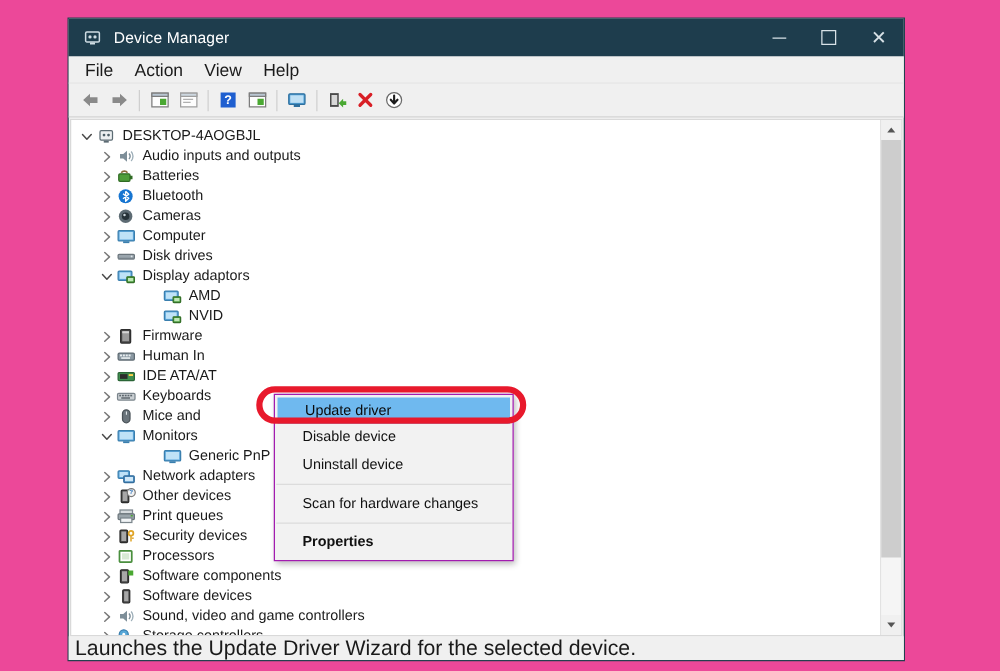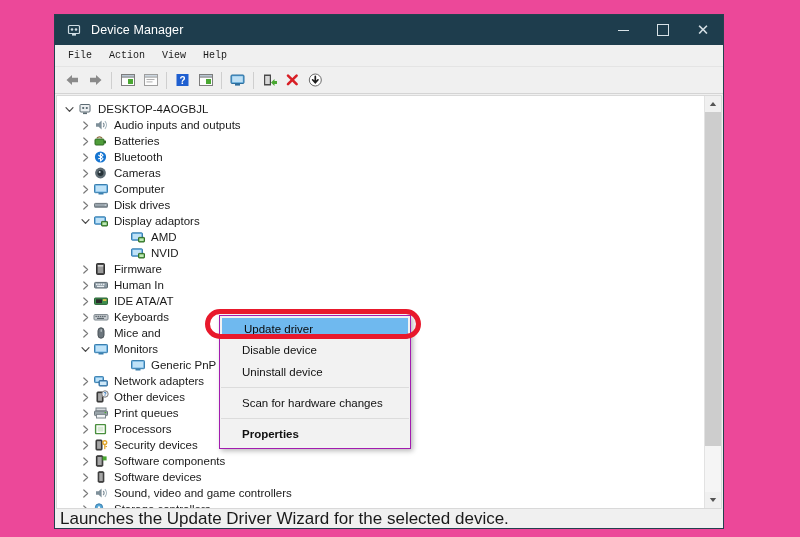--- a/index.html
+++ b/index.html
@@ -89,25 +89,24 @@
   .menubar {
     height: 21px;
     background: #f0f0f0;
     display: flex;
     align-items: center;
     padding-left: 5px;
     flex: 0 0 auto;
     border-bottom: 1px solid #e4e4e4;
   }
   .menubar-item {
-    font-size: 10px;
+    font-size: 14px;
     color: #1b1b1b;
     padding: 2px 8px;
     margin-right: 1px;
-    font-family: Liberation Mono, monospace;
   }
 
   
   .toolbar {
     height: 26px;
     background: #f0f0f0;
     display: flex;
     align-items: center;
     padding-left: 6px;
     flex: 0 0 auto;
@@ -637,39 +636,39 @@
               </svg></span>
             <span class="label">Print queues</span>
           </div>
           <div class="row lvl1">
             <span class="chev">
               <svg width="9" height="9" viewBox="0 0 9 9">
                 <path d="M2.8 1 L6.6 4.5 L2.8 8" stroke="#7a7a7a" stroke-width="1.2" fill="none" stroke-linecap="round" stroke-linejoin="round"></path>
               </svg>
             </span>
             <span class="ticon"><svg width="16" height="14" viewBox="0 0 16 14">
-                <rect x="2.6" y="2.6" width="9.8" height="9" rx="0.6" fill="#ffffff" stroke="#4a8f3e" stroke-width="1.4"></rect>
-                <rect x="4.6" y="4.6" width="5.8" height="5" fill="#d8ead4"></rect>
-              </svg></span>
-            <span class="label">Processors</span>
-          </div>
-          <div class="row lvl1">
-            <span class="chev">
-              <svg width="9" height="9" viewBox="0 0 9 9">
-                <path d="M2.8 1 L6.6 4.5 L2.8 8" stroke="#7a7a7a" stroke-width="1.2" fill="none" stroke-linecap="round" stroke-linejoin="round"></path>
-              </svg>
-            </span>
-            <span class="ticon"><svg width="16" height="14" viewBox="0 0 16 14">
                 <rect x="3" y="2" width="6" height="10" rx="0.8" fill="#4a4a4a" stroke="#2b2b2b"></rect>
                 <rect x="4.1" y="3.2" width="3.8" height="7.6" fill="#a7a7a7"></rect>
                 <circle cx="11.8" cy="4.6" r="1.9" fill="none" stroke="#e0a426" stroke-width="1.4"></circle>
                 <rect x="11.2" y="6" width="1.2" height="5.2" fill="#e0a426"></rect>
                 <rect x="12.4" y="8" width="1.6" height="1.1" fill="#e0a426"></rect>
               </svg></span>
             <span class="label">Security devices</span>
+          </div>
+          <div class="row lvl1">
+            <span class="chev">
+              <svg width="9" height="9" viewBox="0 0 9 9">
+                <path d="M2.8 1 L6.6 4.5 L2.8 8" stroke="#7a7a7a" stroke-width="1.2" fill="none" stroke-linecap="round" stroke-linejoin="round"></path>
+              </svg>
+            </span>
+            <span class="ticon"><svg width="16" height="14" viewBox="0 0 16 14">
+                <rect x="2.6" y="2.6" width="9.8" height="9" rx="0.6" fill="#ffffff" stroke="#4a8f3e" stroke-width="1.4"></rect>
+                <rect x="4.6" y="4.6" width="5.8" height="5" fill="#d8ead4"></rect>
+              </svg></span>
+            <span class="label">Processors</span>
           </div>
           <div class="row lvl1">
             <span class="chev">
               <svg width="9" height="9" viewBox="0 0 9 9">
                 <path d="M2.8 1 L6.6 4.5 L2.8 8" stroke="#7a7a7a" stroke-width="1.2" fill="none" stroke-linecap="round" stroke-linejoin="round"></path>
               </svg>
             </span>
             <span class="ticon"><svg width="16" height="14" viewBox="0 0 16 14">
                 <rect x="3.4" y="1.8" width="6.4" height="10.4" rx="0.8" fill="#4a4a4a" stroke="#2b2b2b"></rect>
                 <rect x="4.6" y="3" width="4" height="8" fill="#a7a7a7"></rect>

